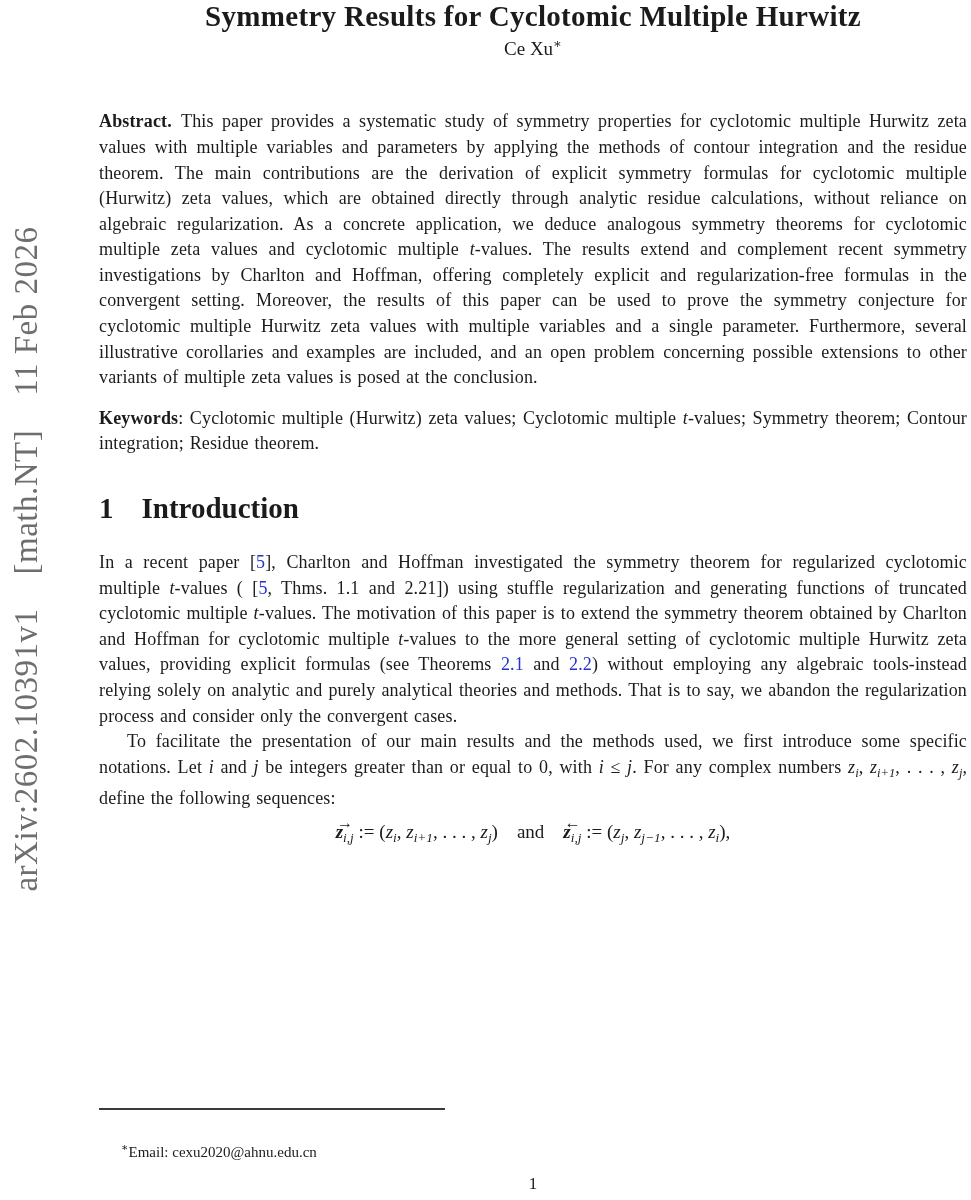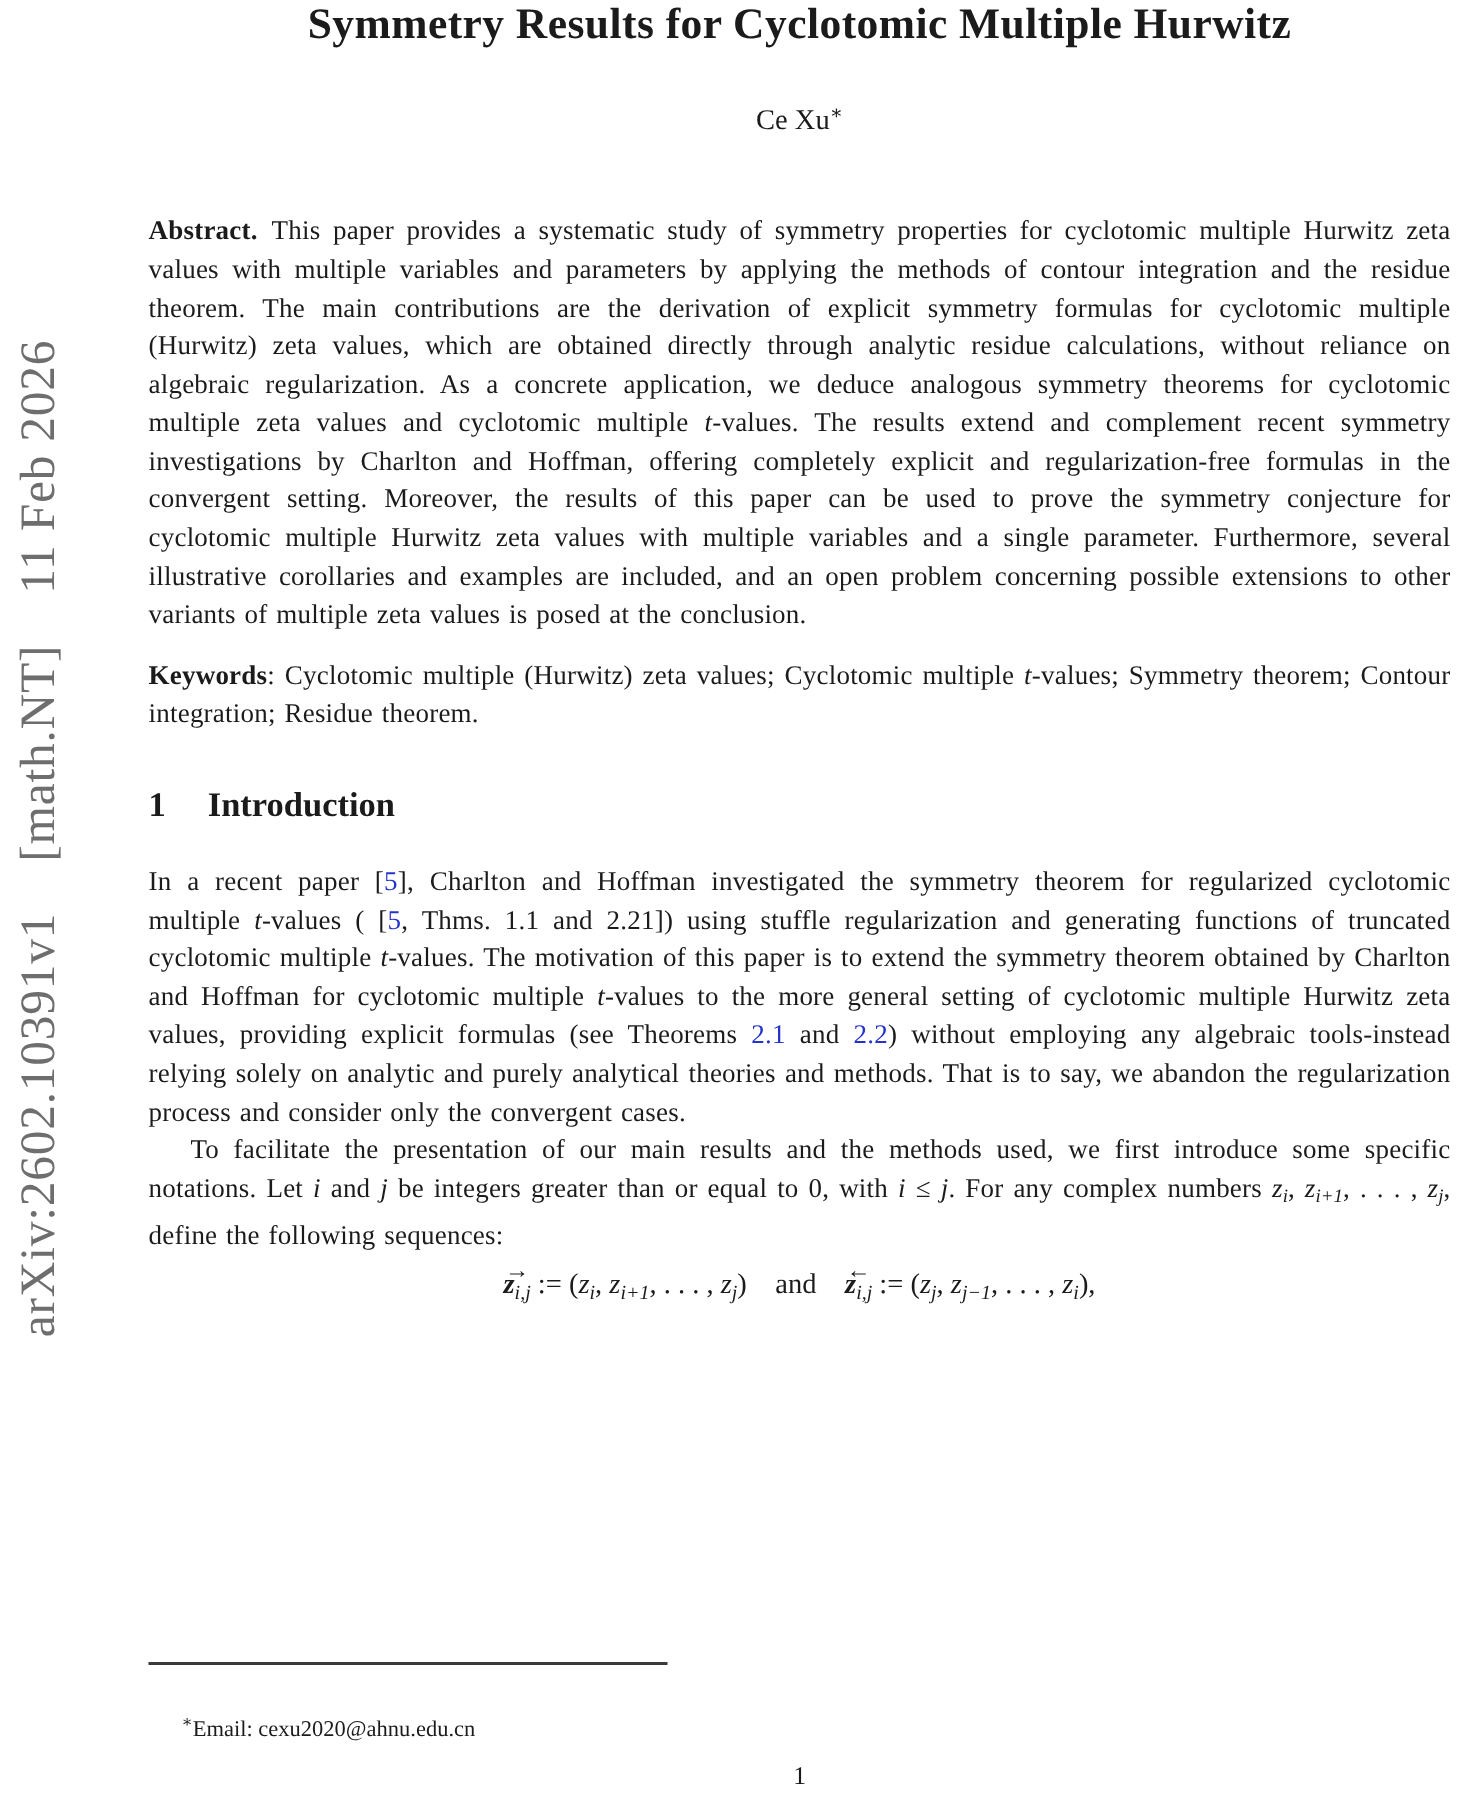--- a/index.html
+++ b/index.html
@@ -32,33 +32,33 @@
   }
   .content{
     position:absolute;
     left:99px;top:0;
     width:868px;
   }
   .title-block{margin-top:-4px;text-align:center;}
   .title-line{
     font-size:29px;font-weight:bold;line-height:40px;letter-spacing:0.3px;
   }
-  .author-line{margin-top:31px;text-align:center;font-size:19px;}
+  .author-line{text-align:center;font-size:19px;}
   .author-line sup{font-size:13px;}
   .affil-line{text-align:center;font-size:17px;line-height:27px;}
   .affil-block{margin-top:12px;}
   p.justified{
     text-align:justify;
     font-size:18px;line-height:25.6px;
     word-spacing:1.2px;letter-spacing:0.15px;
   }
   .abstract-par{margin-top:49px;}
   .keywords-par{margin-top:15px;}
   .ams-par{margin-top:14px;}
-  .section-heading{margin-top:35px;font-size:23px;font-weight:bold;}
+  .section-heading{margin-top:35px;font-size:29px;font-weight:bold;}
   .section-number{margin-right:28px;}
   .body-par{margin-top:0;}
   .first-body-par{margin-top:25px;}
   .indent{text-indent:28px;}
   .formula{
     margin-top:9px;
     text-align:center;
     font-size:19px;
   }
   .seg-b{font-weight:bold;}

